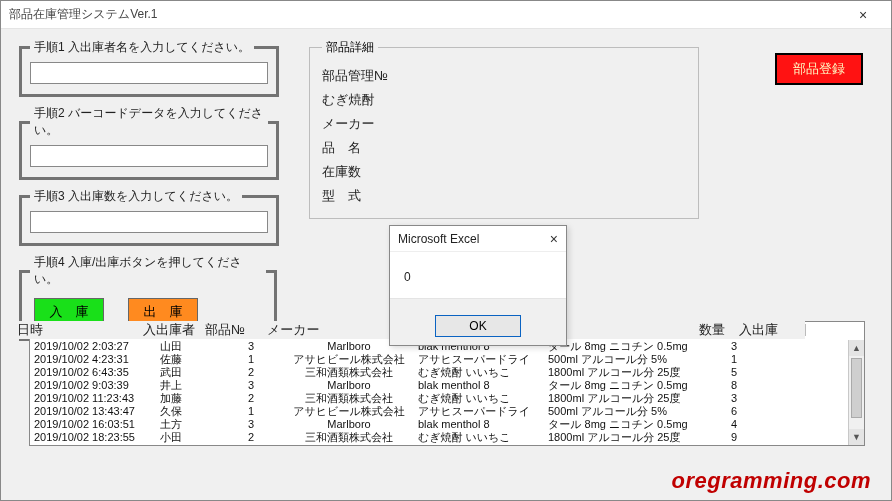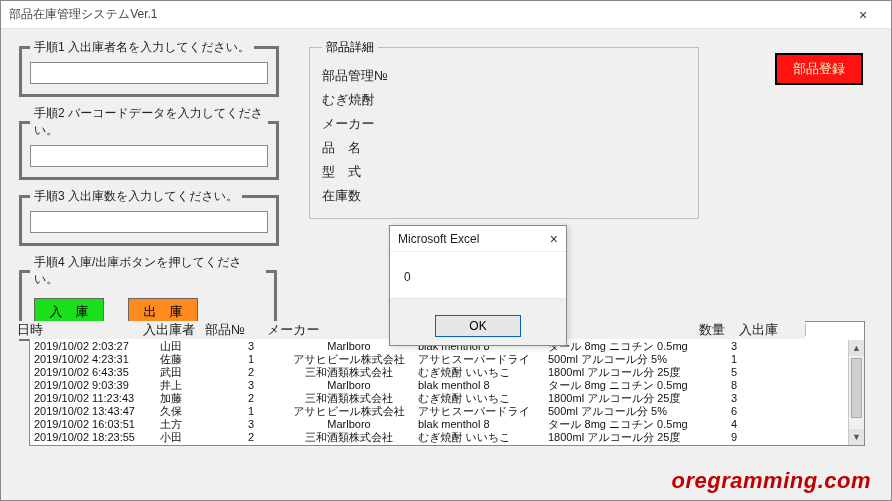--- a/index.html
+++ b/index.html
@@ -175,22 +175,22 @@
       <div class="btn btn-out">出　庫</div>
     </div>
   </fieldset>
 
   <fieldset class="details">
     <legend>部品詳細</legend>
     <div class="details-row">部品管理№</div>
     <div class="details-row">むぎ焼酎</div>
     <div class="details-row">メーカー</div>
     <div class="details-row">品　名</div>
+    <div class="details-row">在庫数</div>
     <div class="details-row">型　式</div>
-    <div class="details-row">在庫数</div>
   </fieldset>
 
   <div class="regbtn">部品登録</div>
 
 </div>
 
 <div class="gridheaders">
   <div class="hdrcell" style="left:0;   width:126px;">日時</div>
   <div class="hdrcell" style="left:126px;width:62px;">入出庫者</div>
   <div class="hdrcell" style="left:188px;width:62px;">部品№</div>

